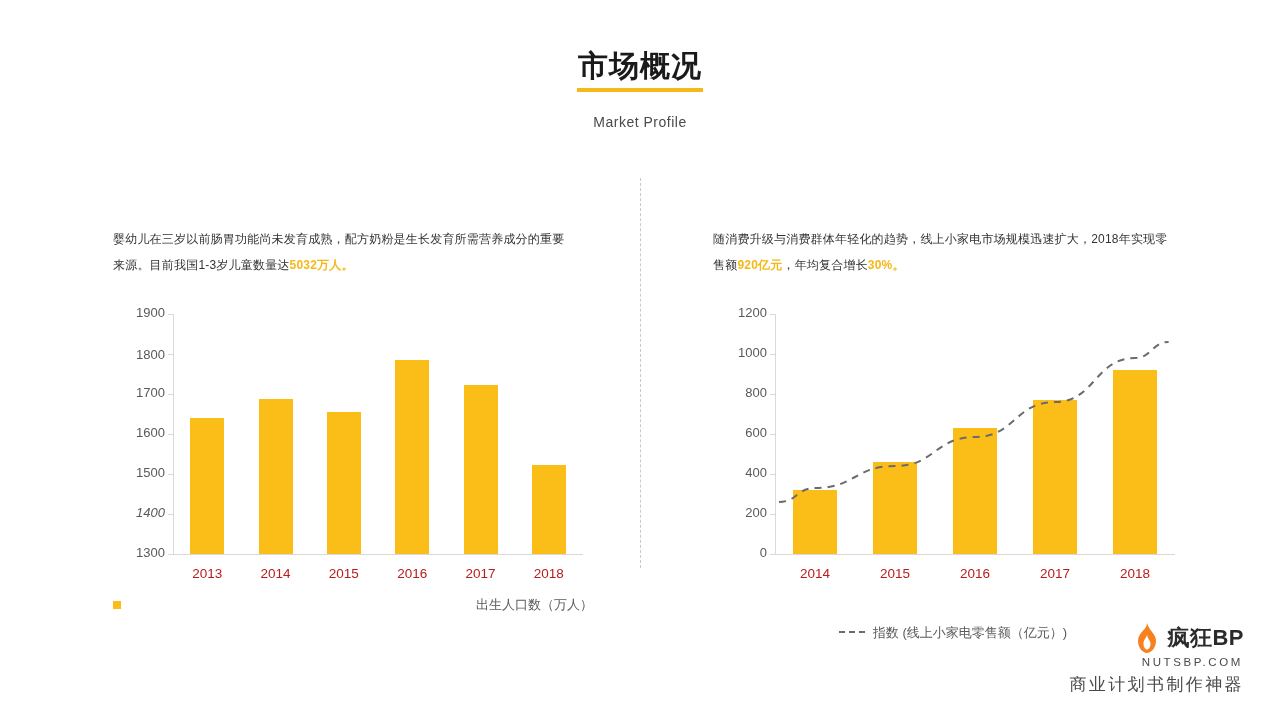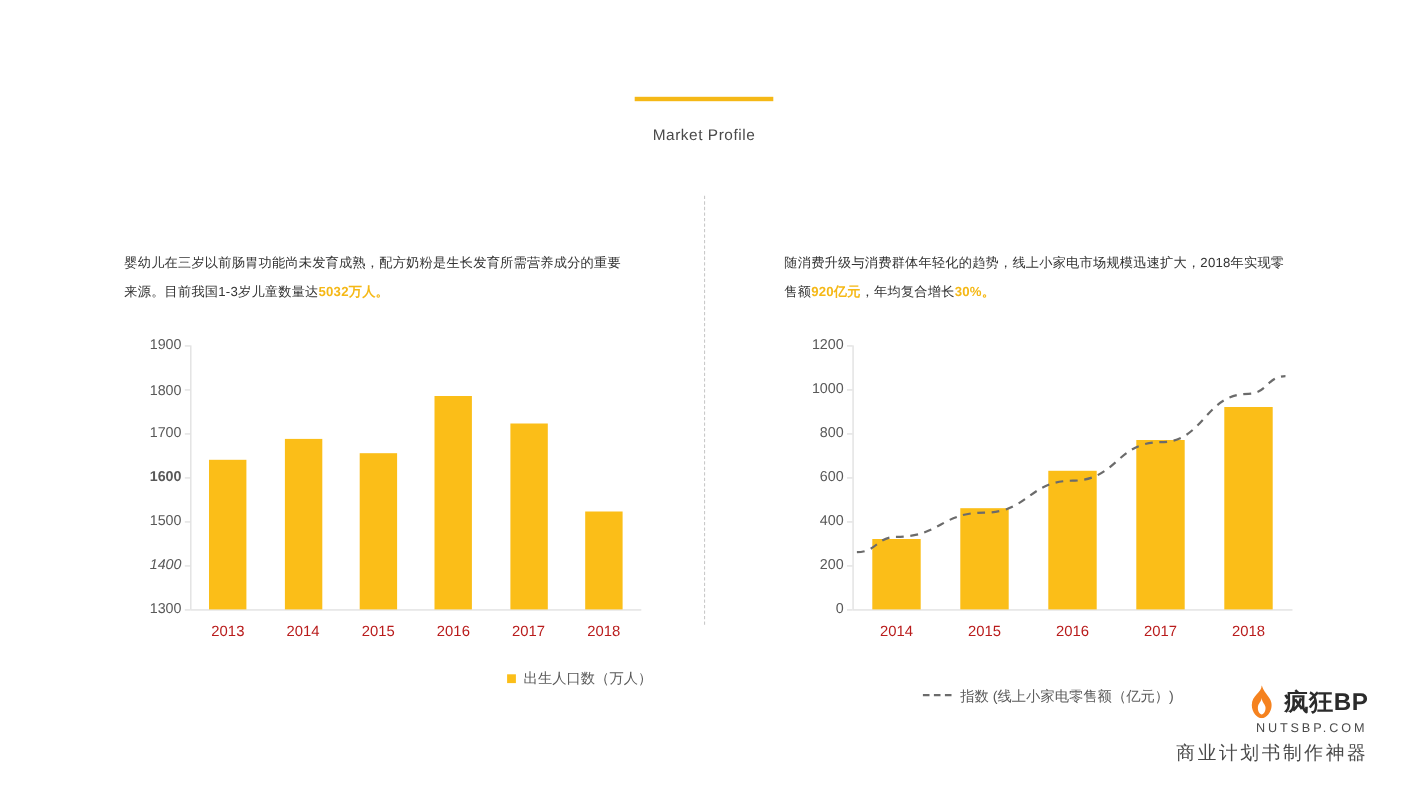--- a/index.html
+++ b/index.html
@@ -169,38 +169,41 @@
     color: #4a4a4a;
     letter-spacing: 2.4px;
     margin-top: 5px;
   }
 </style>
 </head>
 <body>
 
 <div class="slide">
 
+  <div class="header">
+    <div class="title">市场概况</div>
+  </div>
   <div class="title-underline"></div>
   <div class="subtitle">Market Profile</div>
 
   <div class="divider"></div>
 
   <div class="col col-left">
     <div class="paragraph">
       <span>婴幼儿在三岁以前肠胃功能尚未发育成熟，配方奶粉是生长发育所需营养成分的重要来源。目前我国1-3岁儿童数量达</span><span class="hl">5032万人。</span>
     </div>
 
     <div class="chart" id="chart-births" style="width:480px;height:340px;">
         <div class="axis-label" style="left: 8px; top: 241px; width: 44px;">1300</div>
         <div class="axis-line" style="left: 55px; top: 250px; width: 5px; height: 1px;"></div>
         <div class="axis-label" style="left: 8px; top: 201px; width: 44px; font-style: italic;">1400</div>
         <div class="axis-line" style="left: 55px; top: 210px; width: 5px; height: 1px;"></div>
         <div class="axis-label" style="left: 8px; top: 161px; width: 44px;">1500</div>
         <div class="axis-line" style="left: 55px; top: 170px; width: 5px; height: 1px;"></div>
-        <div class="axis-label" style="left: 8px; top: 121px; width: 44px; font-weight: bold;">1600</div>
+        <div class="axis-label" style="left: 8px; top: 121px; width: 44px;">1600</div>
         <div class="axis-line" style="left: 55px; top: 130px; width: 5px; height: 1px;"></div>
         <div class="axis-label" style="left: 8px; top: 81px; width: 44px;">1700</div>
         <div class="axis-line" style="left: 55px; top: 90px; width: 5px; height: 1px;"></div>
         <div class="axis-label" style="left: 8px; top: 43px; width: 44px;">1800</div>
         <div class="axis-line" style="left: 55px; top: 50px; width: 5px; height: 1px;"></div>
         <div class="axis-label" style="left: 8px; top: 1px; width: 44px;">1900</div>
         <div class="axis-line" style="left: 55px; top: 10px; width: 5px; height: 1px;"></div>
         <div class="axis-line" style="left: 60px; top: 10px; width: 1px; height: 240px;"></div>
         <div class="axis-line" style="left: 60px; top: 250px; width: 410px; height: 1px;"></div>
         <div class="bar" style="left: 77.1667px; top: 114px; width: 34px; height: 136px; background: rgb(251, 190, 24);"></div>
@@ -208,21 +211,21 @@
         <div class="bar" style="left: 145.5px; top: 95.2px; width: 34px; height: 154.8px; background: rgb(251, 190, 24);"></div>
         <div class="cat-label" style="left: 128.333px; top: 262px; width: 68.3333px;">2014</div>
         <div class="bar" style="left: 213.833px; top: 108px; width: 34px; height: 142px; background: rgb(251, 190, 24);"></div>
         <div class="cat-label" style="left: 196.667px; top: 262px; width: 68.3333px;">2015</div>
         <div class="bar" style="left: 282.167px; top: 55.6px; width: 34px; height: 194.4px; background: rgb(251, 190, 24);"></div>
         <div class="cat-label" style="left: 265px; top: 262px; width: 68.3333px;">2016</div>
         <div class="bar" style="left: 350.5px; top: 80.8px; width: 34px; height: 169.2px; background: rgb(251, 190, 24);"></div>
         <div class="cat-label" style="left: 333.333px; top: 262px; width: 68.3333px;">2017</div>
         <div class="bar" style="left: 418.833px; top: 160.8px; width: 34px; height: 89.2px; background: rgb(251, 190, 24);"></div>
         <div class="cat-label" style="left: 401.667px; top: 262px; width: 68.3333px;">2018</div>
-        <div class="legend" style="top: 304px; left: 0px; width: 480px; justify-content: flex-end;">
+        <div class="legend" style="top: 292px; left: 0px; width: 480px; justify-content: space-between;">
           <span class="legend-swatch small" style="background: rgb(251, 190, 24);"></span>
           <span>出生人口数（万人）</span>
         </div>
       </div>
   </div>
 
   <div class="col col-right">
     <div class="paragraph">
       <span>随消费升级与消费群体年轻化的趋势，线上小家电市场规模迅速扩大，2018年实现零售额</span><span class="hl">920亿元</span><span>，年均复合增长</span><span class="hl">30%。</span>
     </div>

